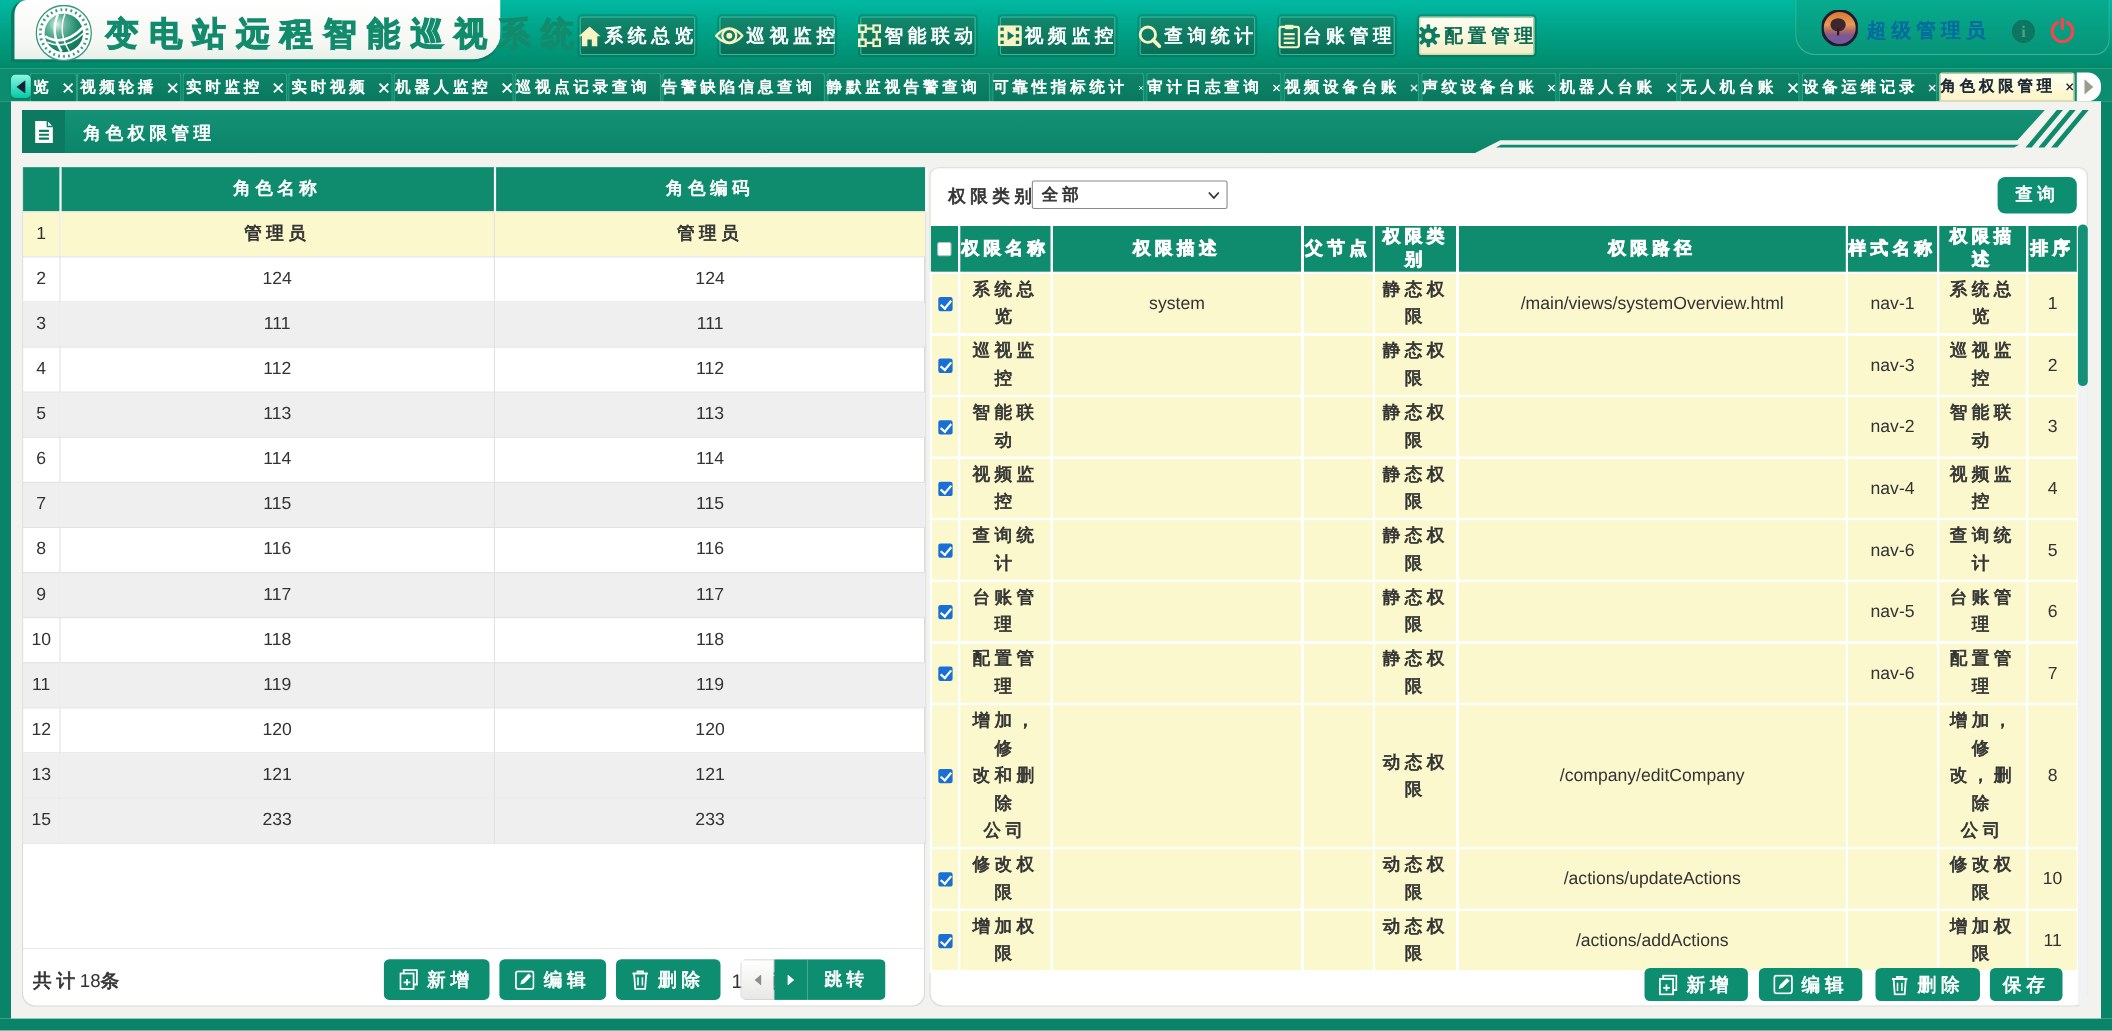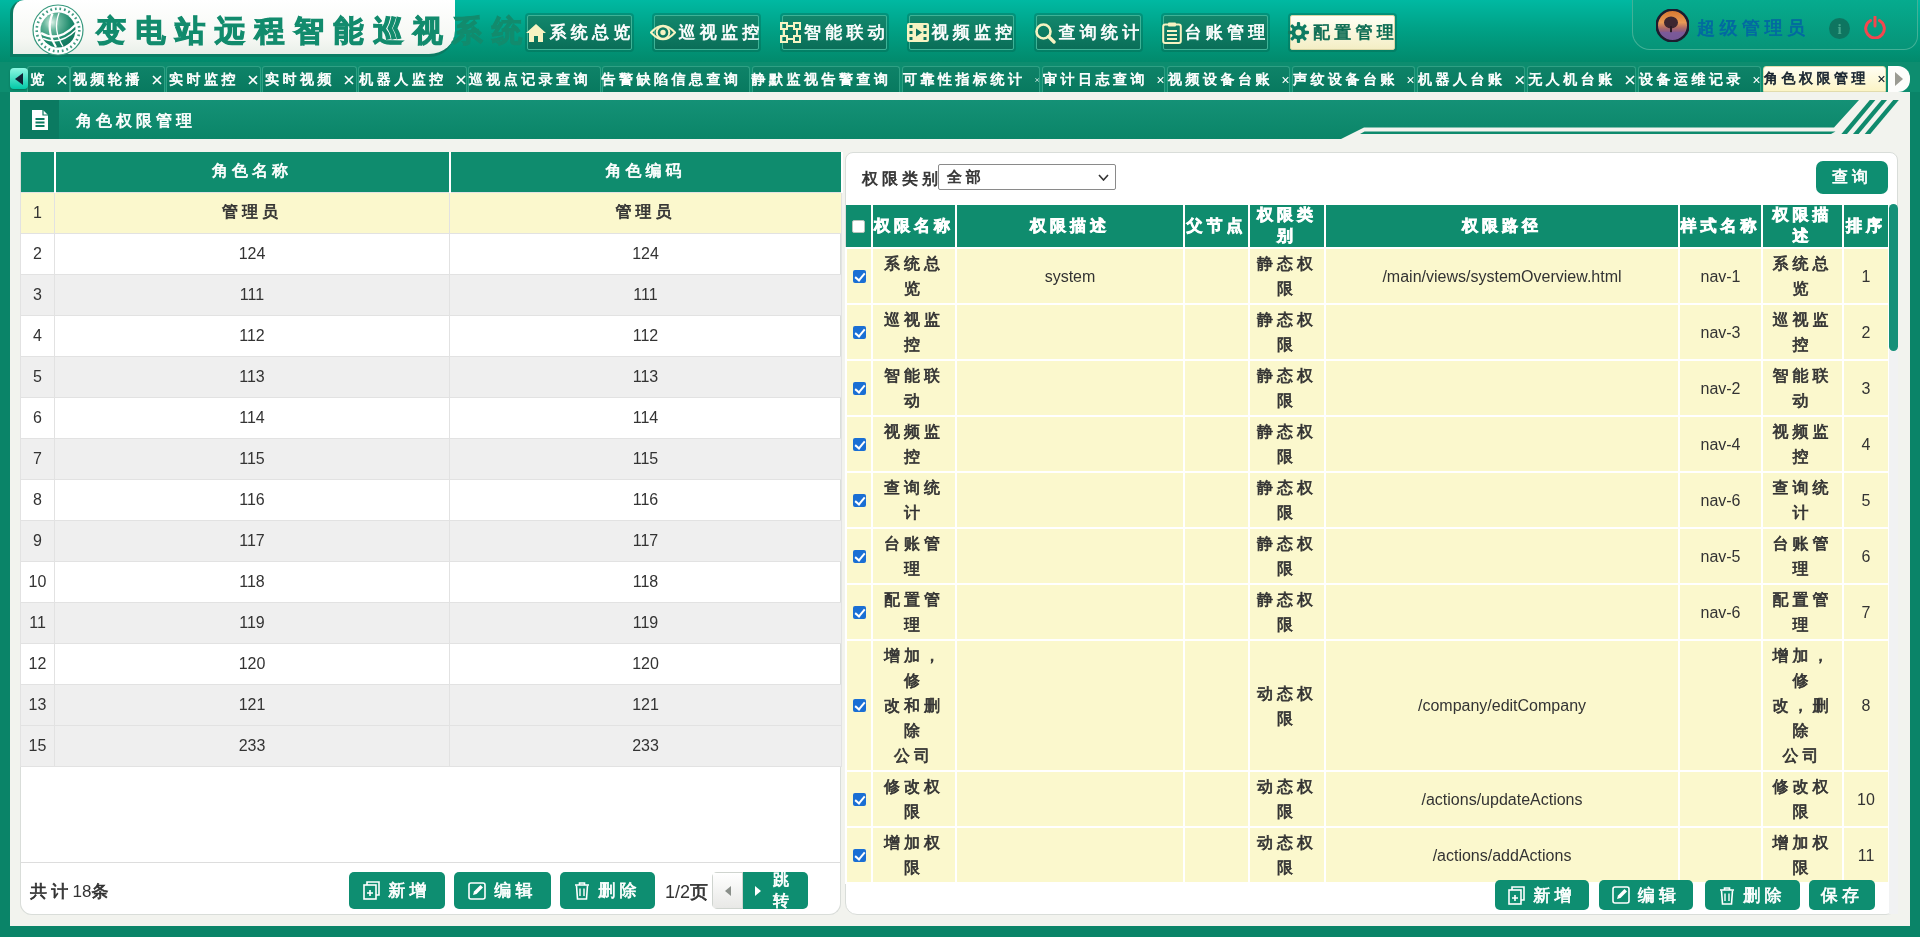--- a/index.html
+++ b/index.html
@@ -36,21 +36,21 @@
 
 table{border-collapse:collapse;table-layout:fixed}
 #ltab{left:20px;top:152px}
 #ltab th{background:#0f8c6e;color:#fff;font-size:16px;font-weight:normal;height:40px;border-right:2px solid #fff}
 #ltab td{height:41px;text-align:center;font-size:16px;color:#333;border:1px solid #e2e2e2;overflow:hidden}
 #ltab tr.sel td{background:#fbf8cd}
 #ltab tr.odd td{background:#efefef}
 
 #lfoot{left:20px;top:862px;width:821px;height:53px;background:#fff;border-top:1px solid #ddd;border-left:1px solid #d9ddd9;border-right:1px solid #d9ddd9;border-bottom:1px solid #d9ddd9;border-radius:0 0 12px 12px}
 .gbtn{background:#0e8e71;color:#fff;border-radius:5px;display:flex;align-items:center;justify-content:center;gap:8px;font-size:17px;white-space:nowrap}
-#pager{left:712px;top:872px;width:96px;height:37px;border-radius:5px;overflow:hidden;display:flex}
+#pager{left:673px;top:872px;width:132px;height:37px;border-radius:5px;overflow:hidden;display:flex}
 #pgl{width:31px;background:linear-gradient(180deg,#fff,#e8e8e6);border:1px solid #cfd4cf;display:flex;align-items:center;justify-content:center}
 #pgr{width:30px;background:#0e8e71;display:flex;align-items:center;justify-content:center}
 #pgj{flex:1;background:#0e8e71;color:#fff;font-size:16px;display:flex;align-items:center;justify-content:center}
 
 #fl_lab{left:862px;top:169px;font-size:16px}
 #fl_sel{left:938px;top:164px;width:178px;height:26px;background:#fff;border:1px solid #8a8a8a;border-radius:2px;font-size:15px;display:flex;align-items:center;padding-left:8px}
 #fl_sel svg{position:absolute;right:6px;top:9px}
 #qbtn{left:1816px;top:161px;width:72px;height:33px;font-size:16px;border-radius:7px}
 #rtab{left:845px;top:205px}
 #rtab th{background:#0f8c6e;color:#fff;font-size:16px;font-weight:bold;height:42px;border-right:2px solid #fff;overflow:hidden}

